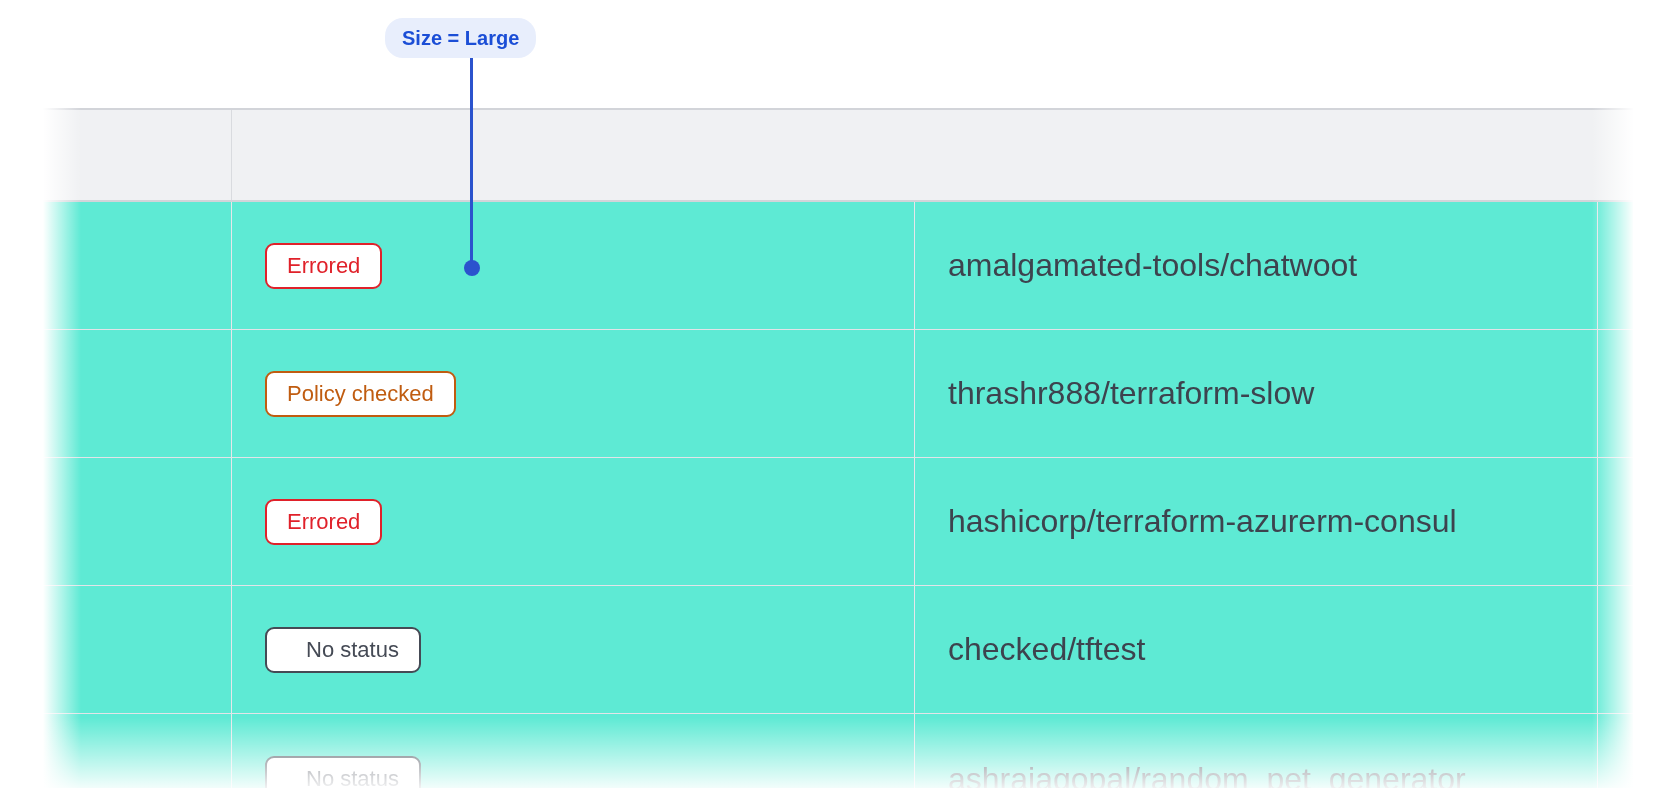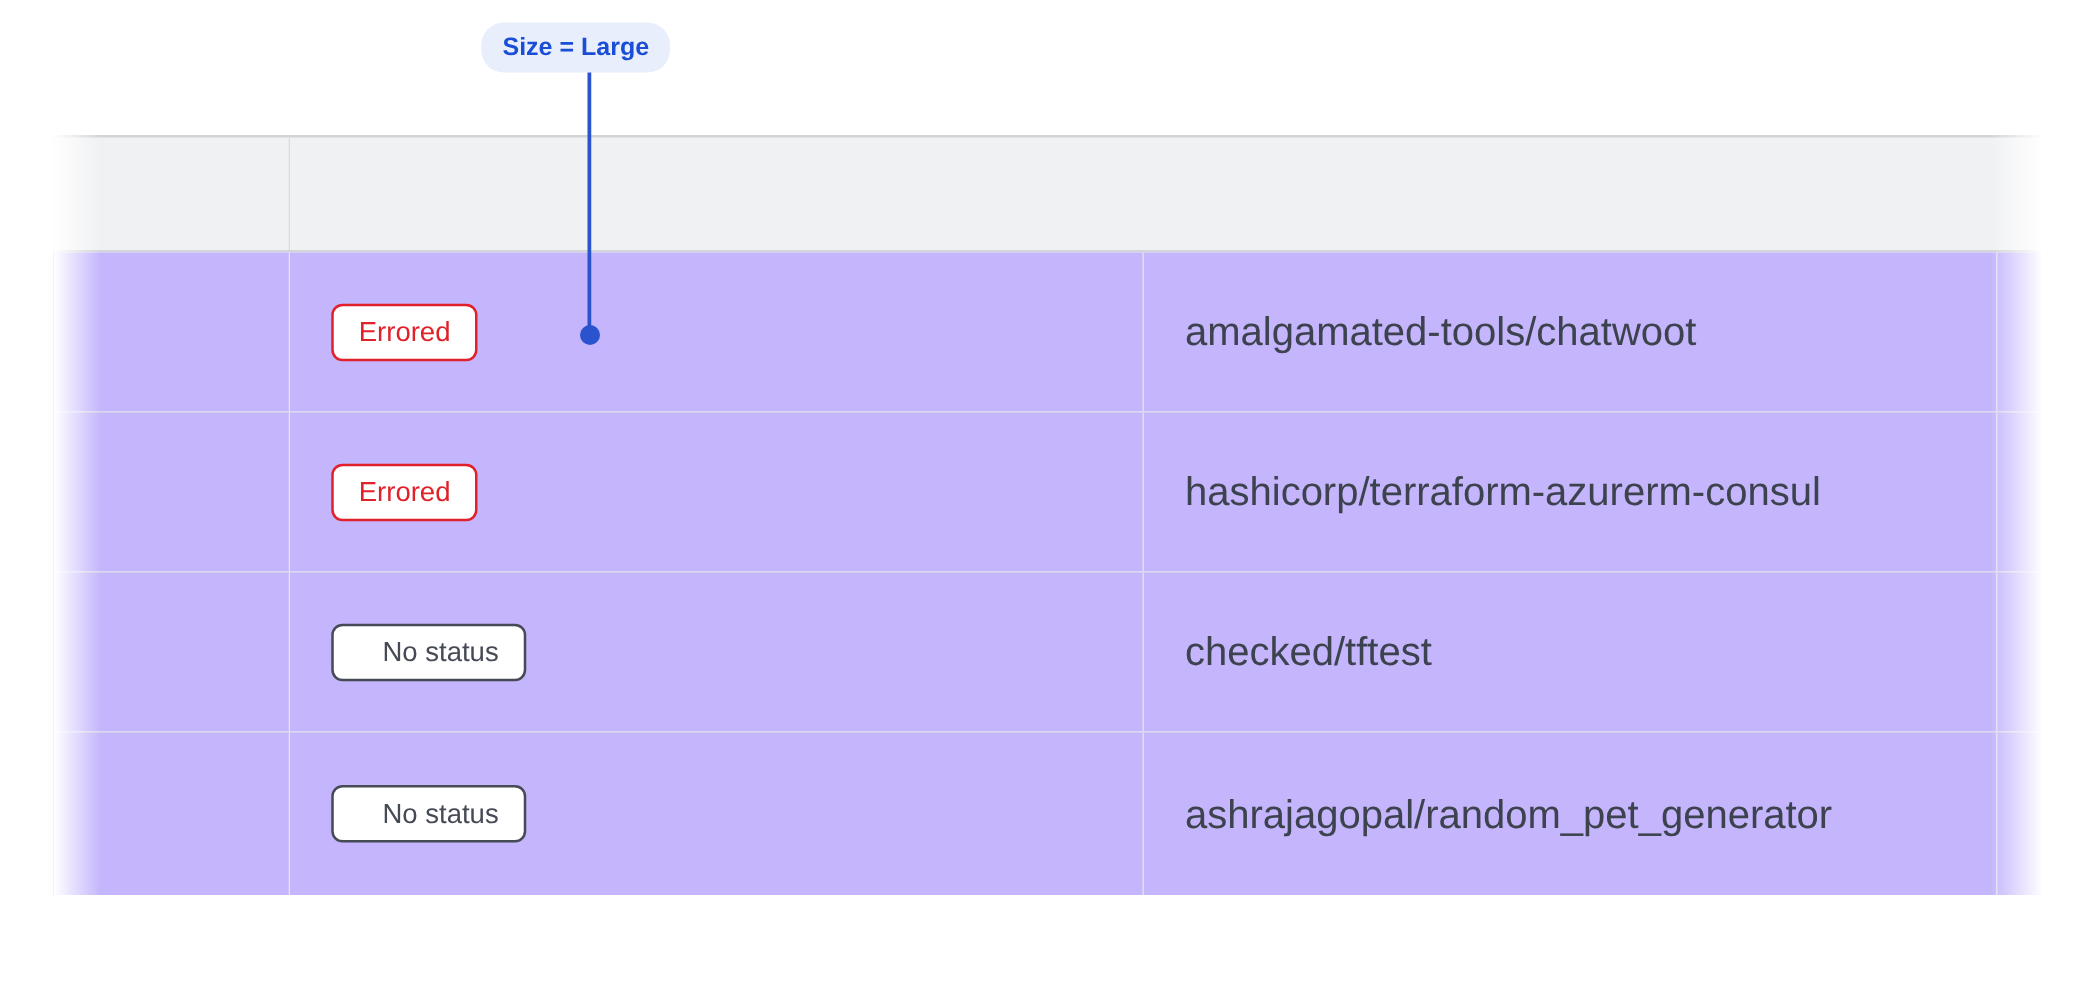--- a/index.html
+++ b/index.html
@@ -32,21 +32,21 @@
   .th-label {
     padding-left: 33px;
     font-size: 26px;
     font-weight: 700;
     letter-spacing: 0.2px;
     color: var(--header-text, #14171d);
   }
   .row {
     display: flex;
     height: 128px;
-    background: #c4b5fd;
+    background: #5eead4;
     border-bottom: 1.5px solid var(--divider, #e3e4e8);
   }
   .row:last-child { border-bottom: none; height: 130px; }
   .cell { height: 100%; display: flex; align-items: center; }
   .c1 { width: 189px; }
   .c2 { width: 683px; }
   .c3 { width: 683px; }
   .c4 { flex: 1; }
   .row .c1, .row .c2, .row .c3 { border-right: 1.5px solid #e6e7ea; }
 
@@ -135,20 +135,30 @@
       <div class="cell c1"></div>
       <div class="cell c2">
         <span class="badge" data-variant="errored">Errored</span>
       </div>
       <div class="cell c3">
         <span class="repo">amalgamated-tools/chatwoot</span>
       </div>
       <div class="cell c4"></div>
     </div>
 
+    <div class="row">
+      <div class="cell c1"></div>
+      <div class="cell c2">
+        <span class="badge" data-variant="policy-checked">Policy checked</span>
+      </div>
+      <div class="cell c3">
+        <span class="repo">thrashr888/terraform-slow</span>
+      </div>
+      <div class="cell c4"></div>
+    </div>
 
     <div class="row">
       <div class="cell c1"></div>
       <div class="cell c2">
         <span class="badge" data-variant="errored">Errored</span>
       </div>
       <div class="cell c3">
         <span class="repo">hashicorp/terraform-azurerm-consul</span>
       </div>
       <div class="cell c4"></div>

